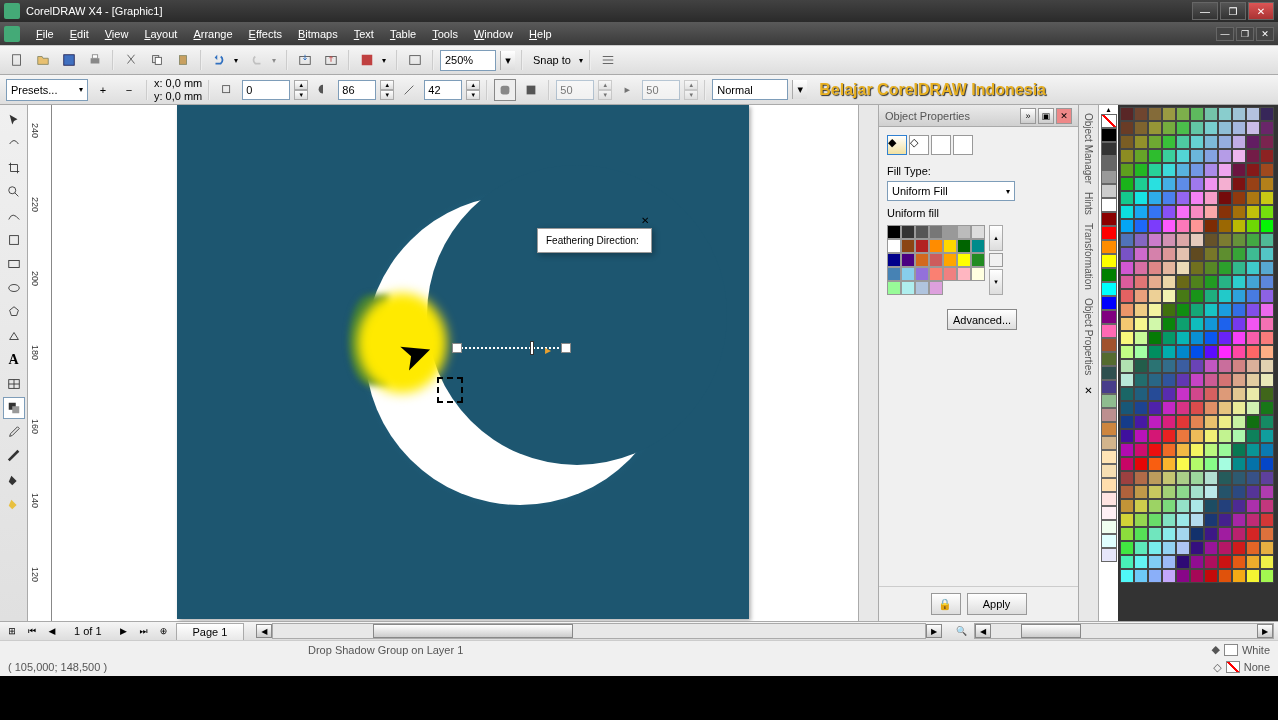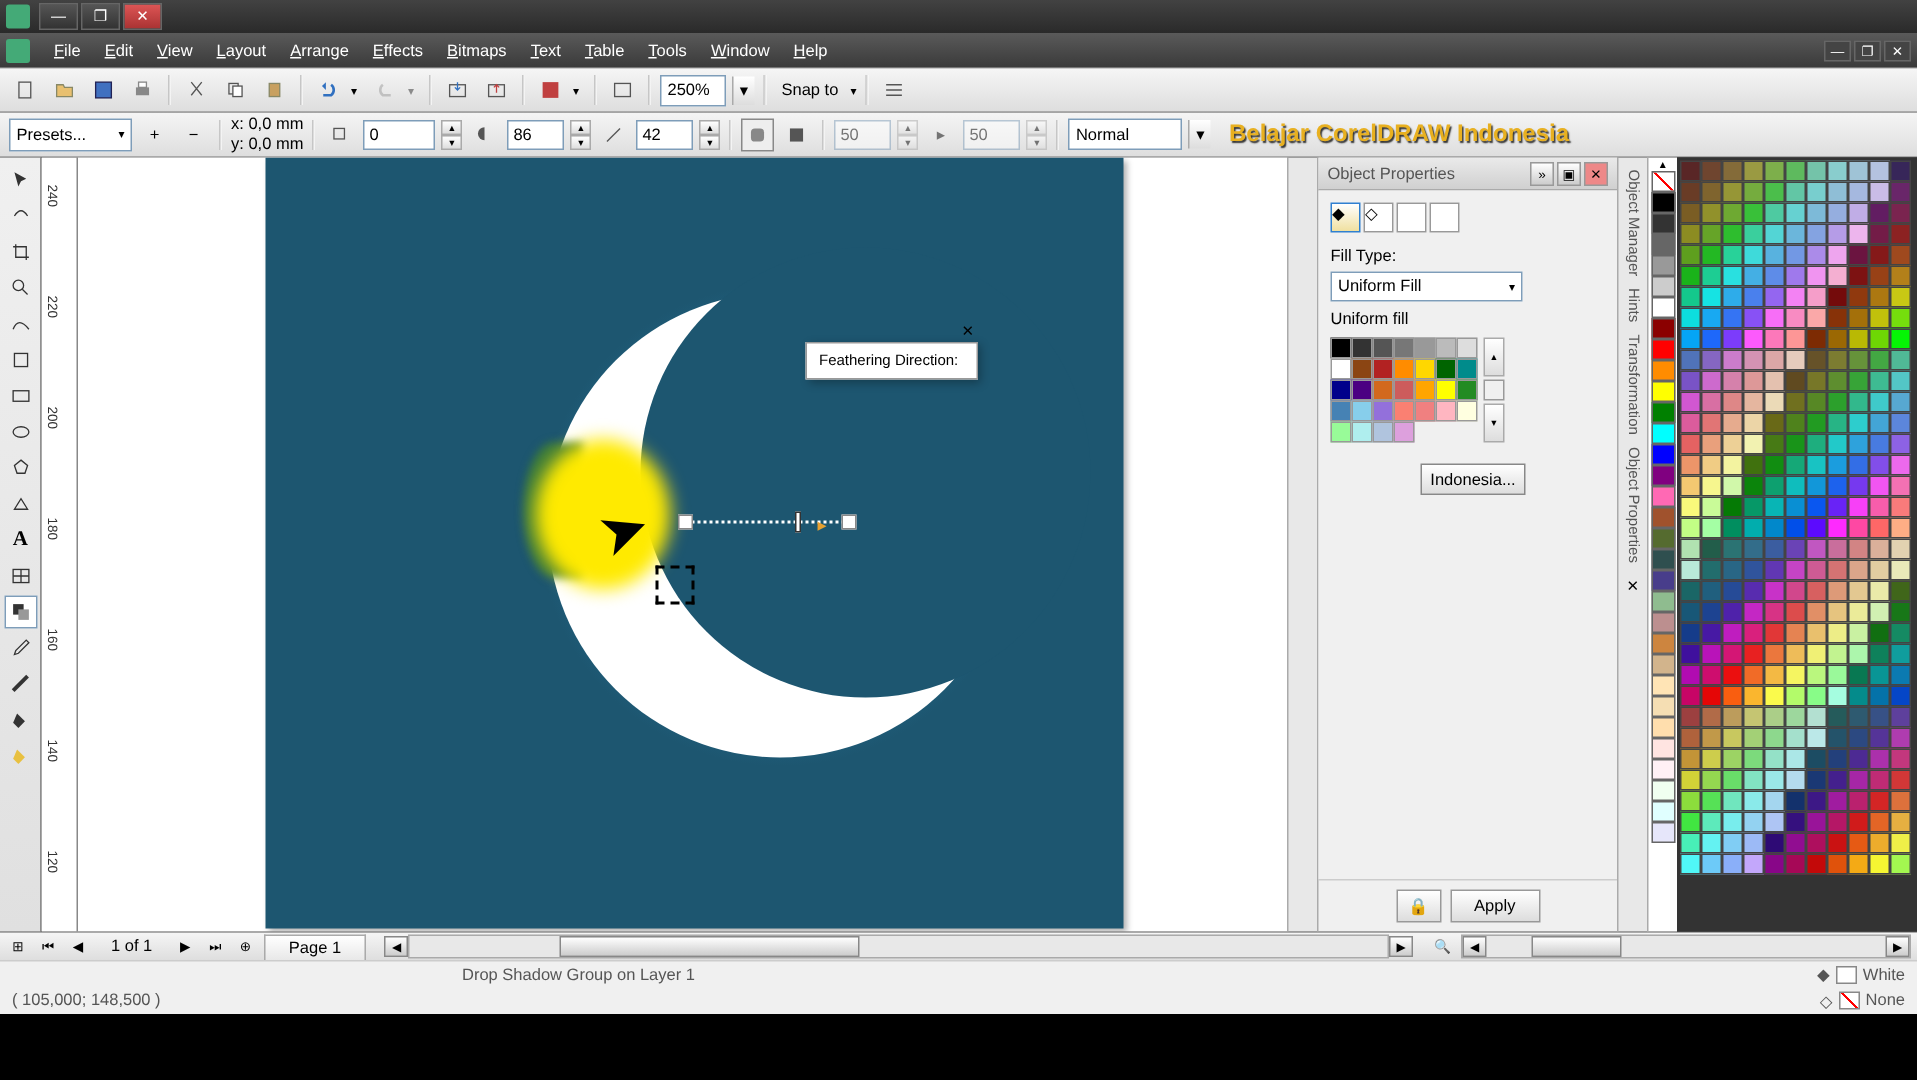--- a/index.html
+++ b/index.html
@@ -83,20 +83,21 @@
 .ruler-tick{position:absolute;font-size:9px;color:#333}
 .hscroll-btn{width:16px;height:14px;background:linear-gradient(#fff,#ccc);border:1px solid #888;font-size:8px;display:flex;align-items:center;justify-content:center}
 svg{width:14px;height:14px}
 .sidewrap{display:flex;height:516px}
 </style>
 </head>
 <body>
 
 <div class="titlebar">
   <div class="tb-icon"></div>
+  <div class="tb-title">CorelDRAW X4 - [Graphic1]</div>
   <div class="tb-btns">
     <div class="tb-btn">—</div>
     <div class="tb-btn">❐</div>
     <div class="tb-btn tb-close">✕</div>
   </div>
 </div>
 
 <div class="menubar">
   <div class="mb-icon"></div>
   <div id="menu-items" style="display:flex">
@@ -193,21 +194,21 @@
       </svg>
     </div>
   <div style="width:8px;font-size:8px">▾</div>
   <div class="sep"></div>
   <div class="tbtn">
       <svg viewBox="0 0 16 16">
         <rect x="2" y="3" width="12" height="10" fill="none" stroke="#555"></rect>
       </svg>
     </div>
   <div class="sep"></div>
-  <div class="drop-input" style="width:44px">
+  <div class="drop-input" style="width:56px">
       <span>250%</span>
     </div>
   <div class="drop-arrow">▾</div>
   <div class="sep"></div>
   <div style="padding:0 4px">Snap to</div>
   <div style="font-size:8px">▾</div>
   <div class="sep"></div>
   <div class="tbtn">
       <svg viewBox="0 0 16 16">
         <path d="M2 4h12M2 8h12M2 12h12" stroke="#555"></path>
@@ -481,21 +482,21 @@
             <div class="mp" style="background: rgb(175, 238, 238);"></div>
             <div class="mp" style="background: rgb(176, 196, 222);"></div>
             <div class="mp" style="background: rgb(221, 160, 221);"></div>
           </div>
       <div style="display:flex;flex-direction:column;margin-left:2px">
         <div class="sbtn" style="height:14px">▴</div>
         <div style="width:14px;height:14px;border:1px solid #999;margin:2px 0"></div>
         <div class="sbtn" style="height:14px;margin-top:auto">▾</div>
       </div>
     </div>
-    <div class="adv-btn">Indonesia...</div>
+    <div class="adv-btn">Advanced...</div>
   </div>
   <div class="docker-footer">
     <div class="df-btn" style="width:30px">🔒</div>
     <div class="df-btn">Apply</div>
   </div>
 </div>
 
 <div class="side-dockers">
   <div id="side-docker-items">
         <div class="sd-item">Object Manager</div>

